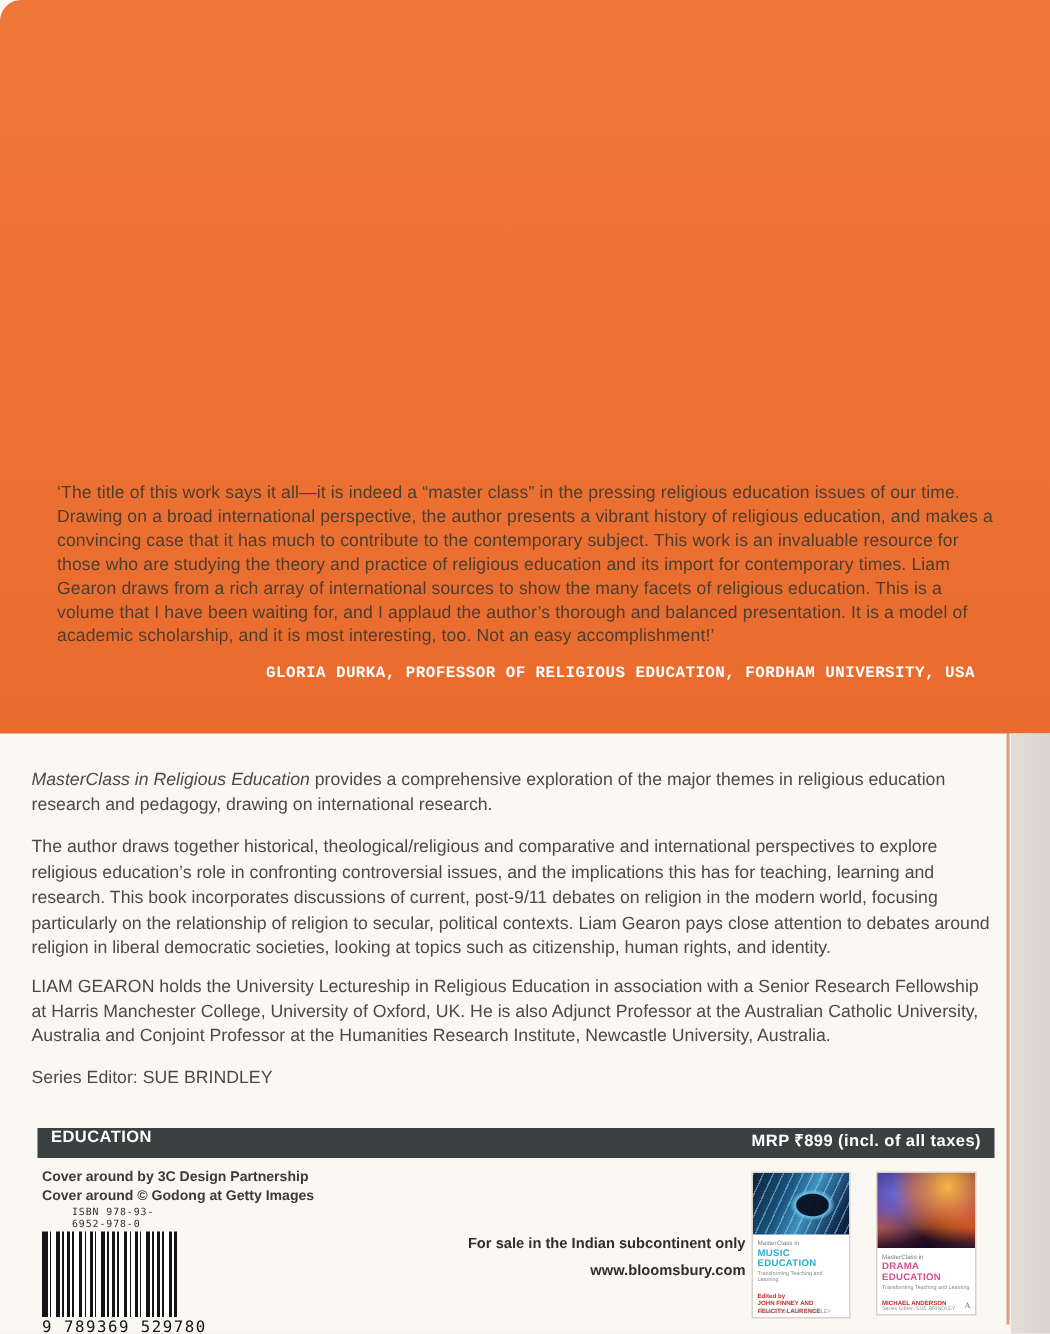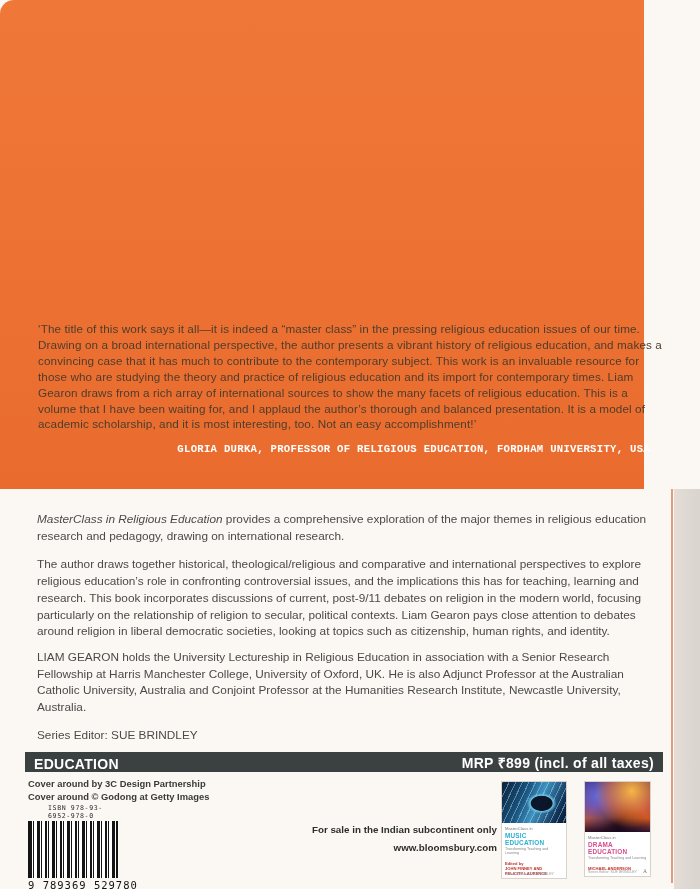--- a/index.html
+++ b/index.html
@@ -1,39 +1,39 @@
 <!DOCTYPE html>
 <html><head>
 <meta charset="utf-8">
 <style>
   * { margin:0; padding:0; box-sizing:border-box; }
   html,body { width:700px; height:889px; background:#ece9e4; font-family:"Liberation Sans", sans-serif; overflow:hidden; }
   .page { position:absolute; top:0; left:0; width:700px; height:889px; background:#fbf8f4; }
 
   
-  .orange-panel { position:absolute; top:0; left:0; width:644px; height:489px;
+  .orange-panel { position:absolute; top:0; left:0; width:700px; height:489px;
     background:linear-gradient(180deg,#ef7839 0%, #ec7132 55%, #e96c2e 100%);
     border-top-left-radius:14px; }
   .quote { position:absolute; top:321px; left:38px; width:626px;
     color:#4e3d2e; font-size:11.7px; line-height:15.9px; letter-spacing:0.1px; }
   .attribution { position:absolute; top:443px; left:38px; width:612px; text-align:right;
     color:#ffffff; font-weight:bold; font-size:10.6px; letter-spacing:0.3px;font-family:Liberation Mono, monospace; }
 
   
   .body-text { position:absolute; top:511px; left:21px; width:641px;
     color:#4a4a48; font-size:11.8px; line-height:16.7px; }
-  .body-text p { margin:0 0 12px 16px; }
+  .body-text p { margin:0 0 12px 0; }
   .body-text p.p2 { margin-bottom:9px; }
   .body-text p.p3 { margin-bottom:11px; }
   .italic { font-style:italic; }
 
   
   .info-bar { position:absolute; top:752px; left:25px; width:638px; height:20px;
     background:#3b4040; color:#ffffff; display:flex; justify-content:space-between;
-    align-items:flex-end; padding:0 9px; font-weight:bold; font-size:14px; letter-spacing:0.3px; }
+    align-items:flex-start; padding:0 9px; font-weight:bold; font-size:11px; letter-spacing:0.3px; }
 
   
   .credits { position:absolute; top:777px; left:28px; color:#3a3a38;
     font-size:9.4px; line-height:13px; font-weight:bold; }
   .barcode-block { position:absolute; top:804px; left:28px; width:92px; }
   .isbn-label { font-family:"DejaVu Sans Mono", monospace; font-size:6.6px;
     letter-spacing:0.6px; color:#2c2c2c; margin-left:20px; }
   .bars { margin-top:1px; height:57px; width:90px; background:
     repeating-linear-gradient(90deg,
       #141414 0px, #141414 2px, #ffffff 2px, #ffffff 3.2px,

